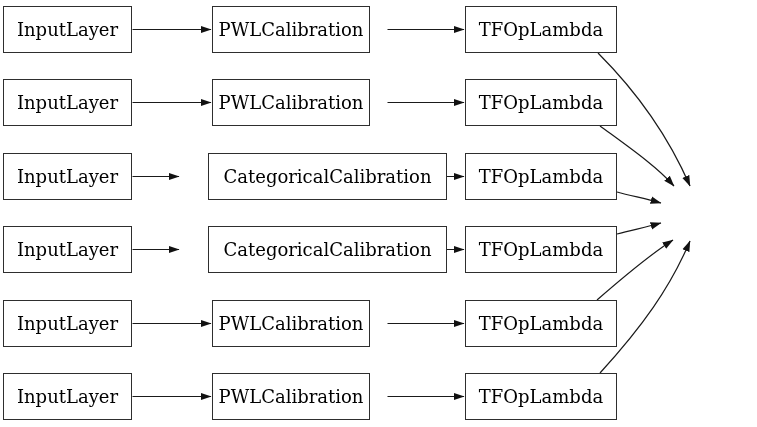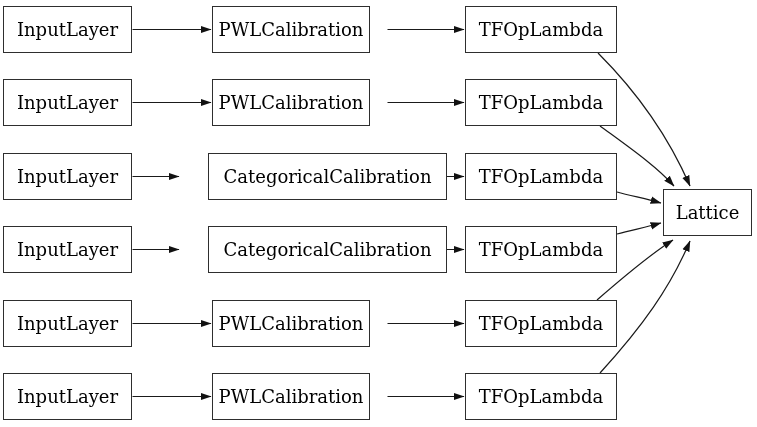--- a/index.html
+++ b/index.html
@@ -105,15 +105,14 @@
   <div class="node r4 c-tfop">TFOpLambda</div>
 
   <div class="node r5 c-input">InputLayer</div>
   <div class="node r5 c-pwl">PWLCalibration</div>
   <div class="node r5 c-tfop">TFOpLambda</div>
 
   <div class="node r6 c-input">InputLayer</div>
   <div class="node r6 c-pwl">PWLCalibration</div>
   <div class="node r6 c-tfop">TFOpLambda</div>
 
-  <div class="node c-lattice">Lattice</div>
 
 </div>
 
 </body></html>

